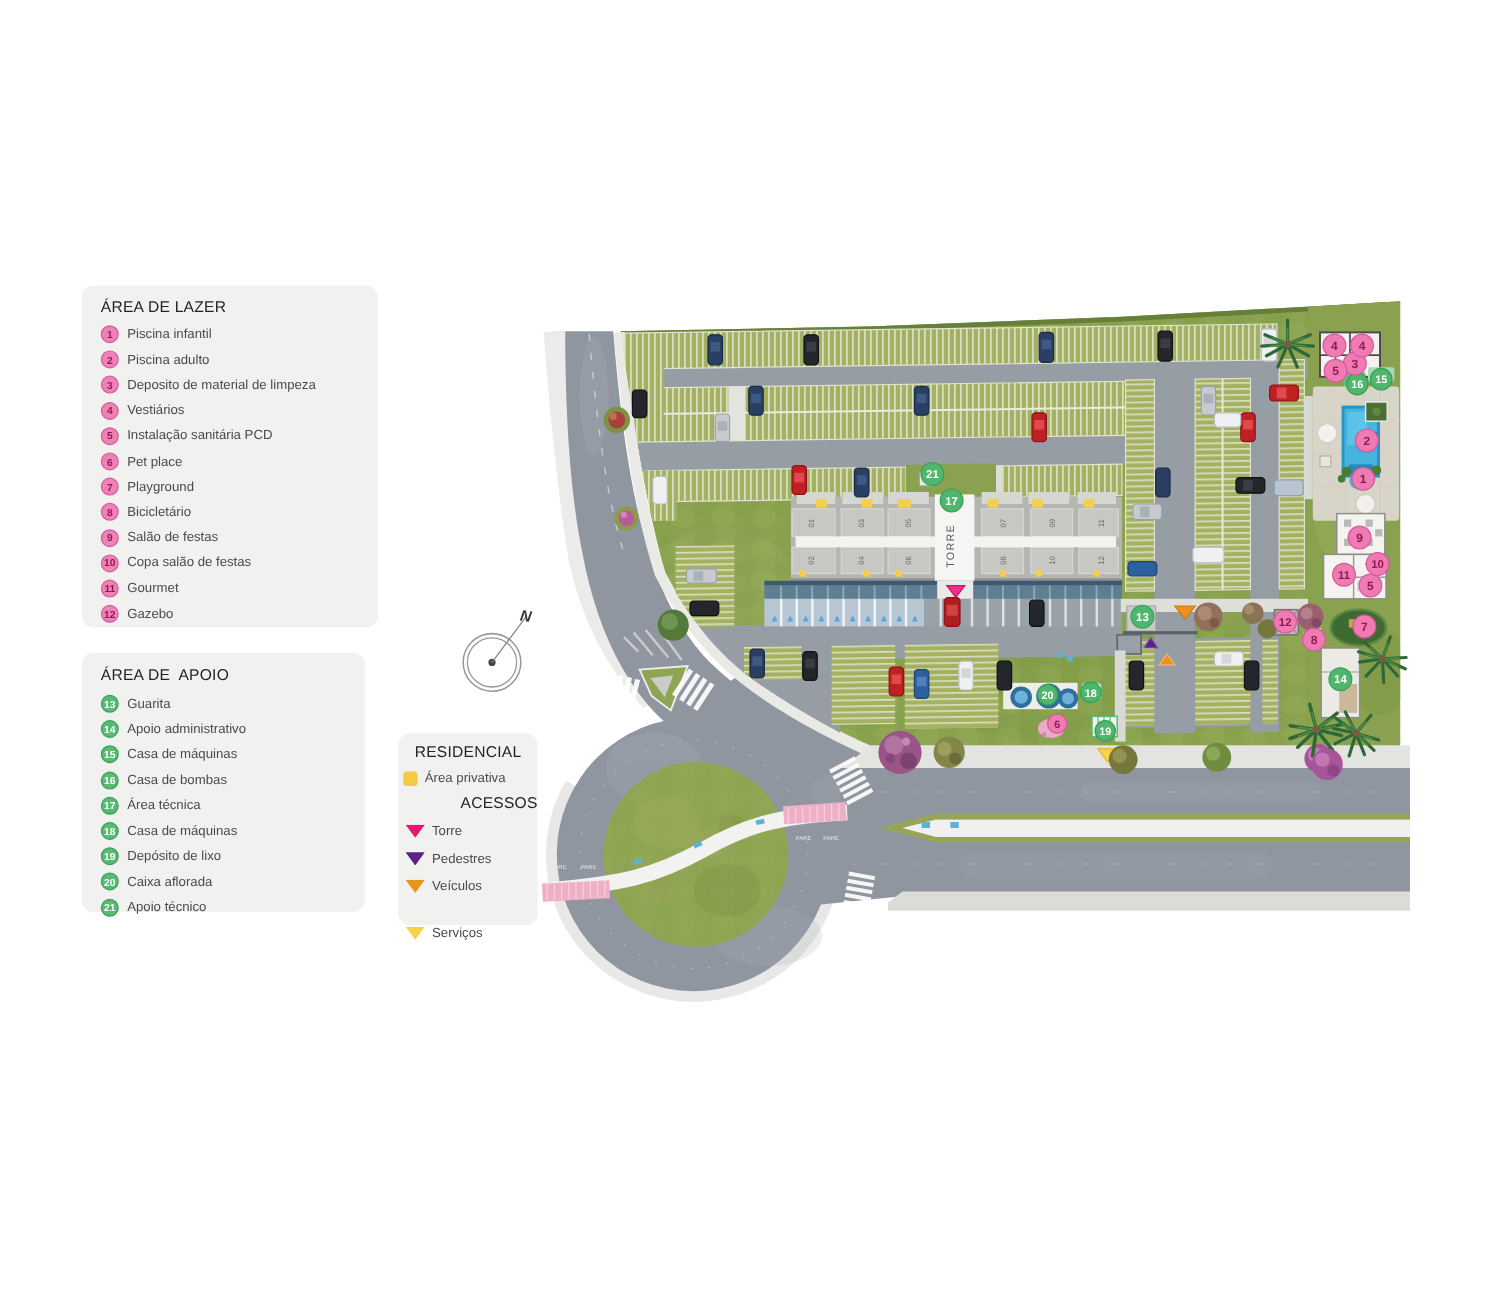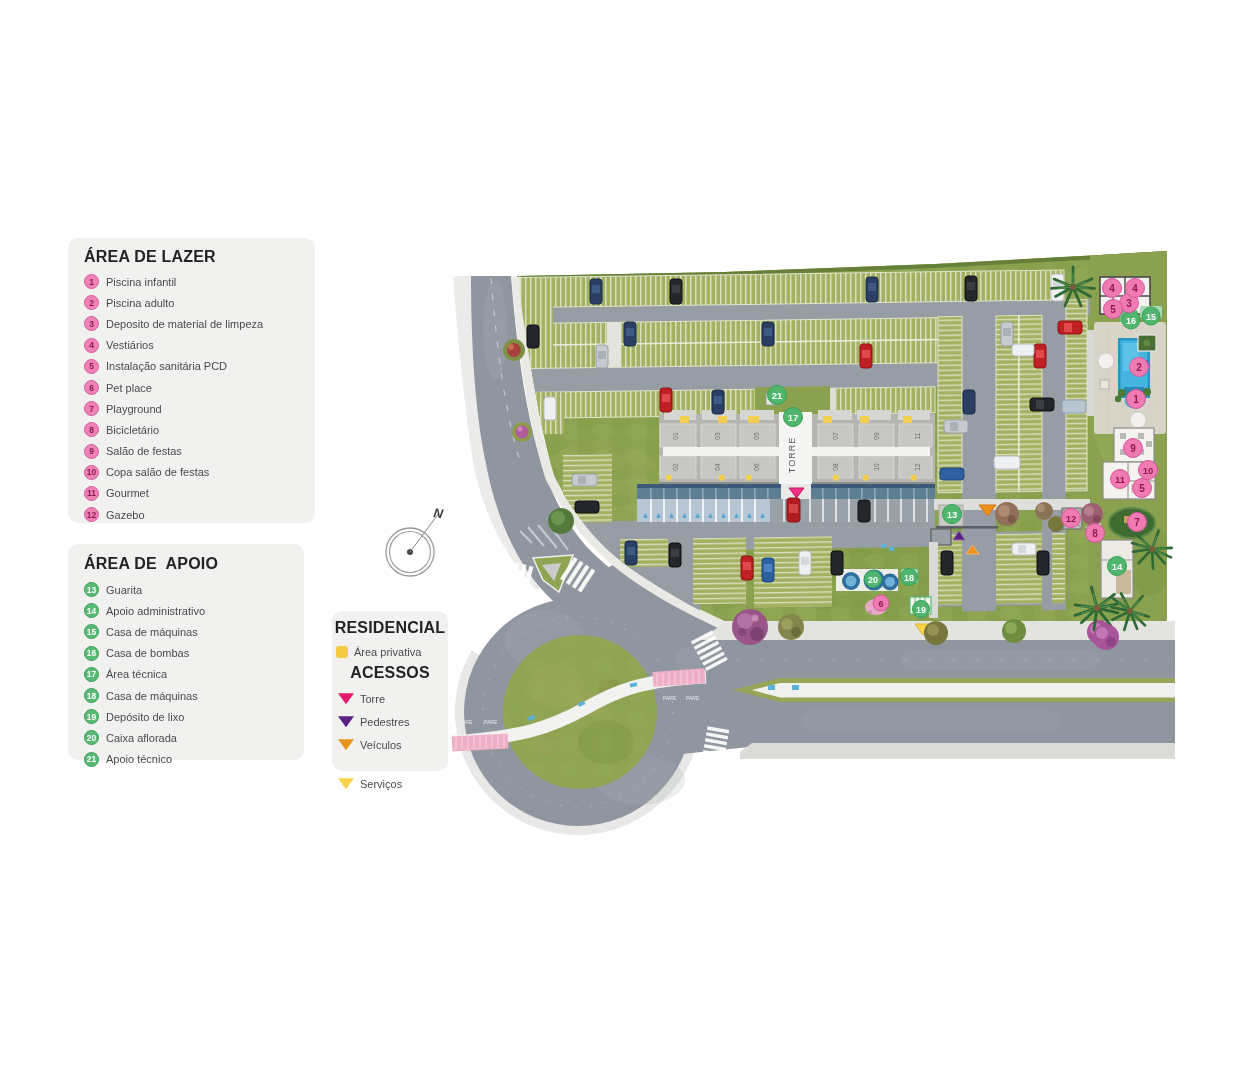--- a/index.html
+++ b/index.html
@@ -1,18 +1,18 @@
 <!DOCTYPE html>
 <html><head>
 <meta charset="utf-8">
 <style>
 html,body{margin:0;padding:0;background:#ffffff;width:1250px;height:1080px;overflow:hidden;
   font-family:"Liberation Sans",sans-serif;position:relative}
 .legend{position:absolute;background:#f1f1f0;border-radius:10px;box-sizing:border-box}
-.legend h3{margin:0;font-size:16px;font-weight:bold;color:#232323;letter-spacing:.2px}
+.legend h3{margin:0;font-size:13px;font-weight:normal;color:#232323;letter-spacing:.2px}
 .item{display:flex;align-items:center;height:21.2px;font-size:11px;color:#4a4a4a;white-space:nowrap}
 .nm{width:13px;height:13px;border-radius:50%;margin-right:7px;flex:0 0 13px;
   display:flex;align-items:center;justify-content:center;font-size:8.5px;font-weight:bold}
 .pk{background:#ee82b4;border:1px solid #d55a9d;color:#8e1b55}
 .gr{background:#58ba73;border:1px solid #3b9f5b;color:#ffffff}
 .tri{width:16px;height:11px;clip-path:polygon(0 0,100% 0,50% 100%);margin-right:6px;flex:0 0 16px}
 </style>
 </head>
 <body>
 
@@ -65,21 +65,21 @@
 
 <div class="item"><span class="nm gr">20</span>Caixa aflorada</div>
 
 <div class="item"><span class="nm gr">21</span>Apoio técnico</div>
 </div>
 
 <div class="legend" style="left:332px;top:611px;width:116px;height:160px;padding:8px 0 0 0">
 <h3 style="text-align:center">RESIDENCIAL</h3>
 
 <div class="item" style="margin:4px 0 0 4px"><span style="width:12px;height:12px;border-radius:3px;background:#f5cb45;margin-right:6px;flex:0 0 12px"></span>Área privativa</div>
-<h3 style="text-align:center;margin-top:2px">ACESSOS</h3>
+<h3 style="text-align:right;margin-top:2px">ACESSOS</h3>
 
 <div class="item" style="margin:5px 0 0 6px;height:23px"><span class="tri" style="background:#e4186c"></span>Torre</div>
 
 <div class="item" style="margin:0 0 0 6px;height:23px"><span class="tri" style="background:#5c2184"></span>Pedestres</div>
 
 <div class="item" style="margin:0 0 16px 6px;height:23px"><span class="tri" style="background:#e7941d"></span>Veículos</div>
 
 <div class="item" style="margin:0 0 0 6px;height:23px"><span class="tri" style="background:#f6d349"></span>Serviços</div>
 </div>
 

